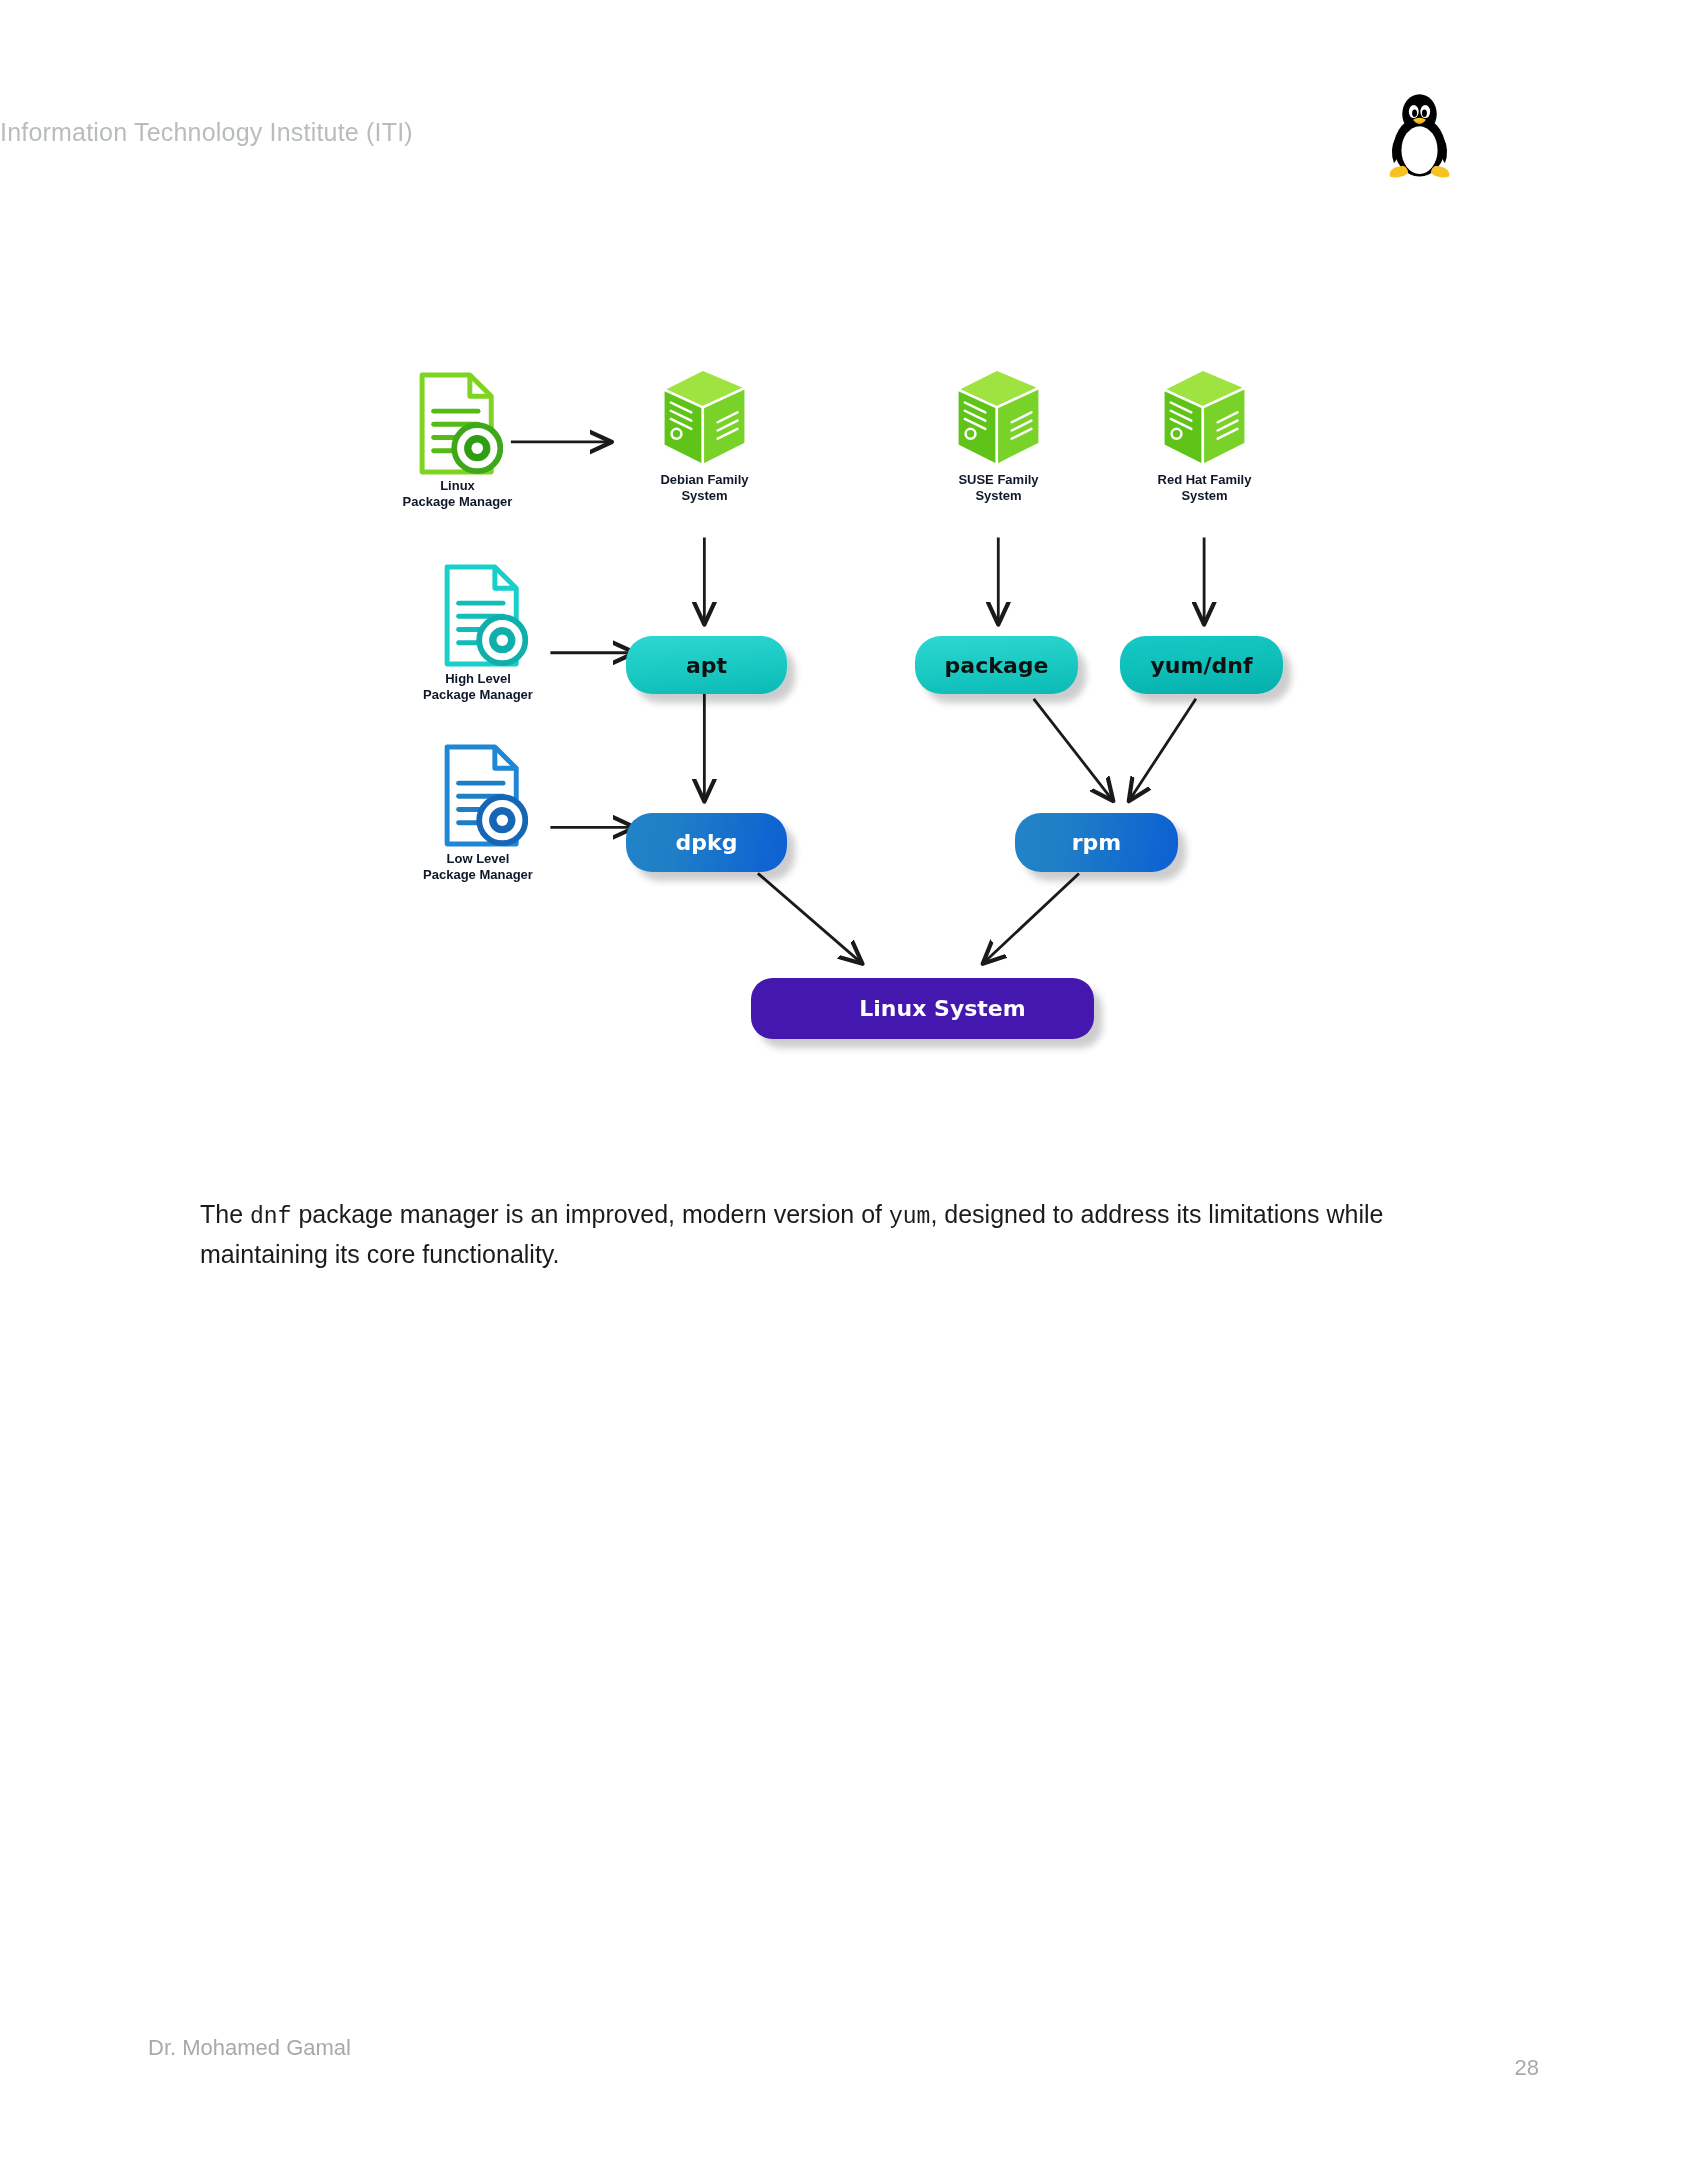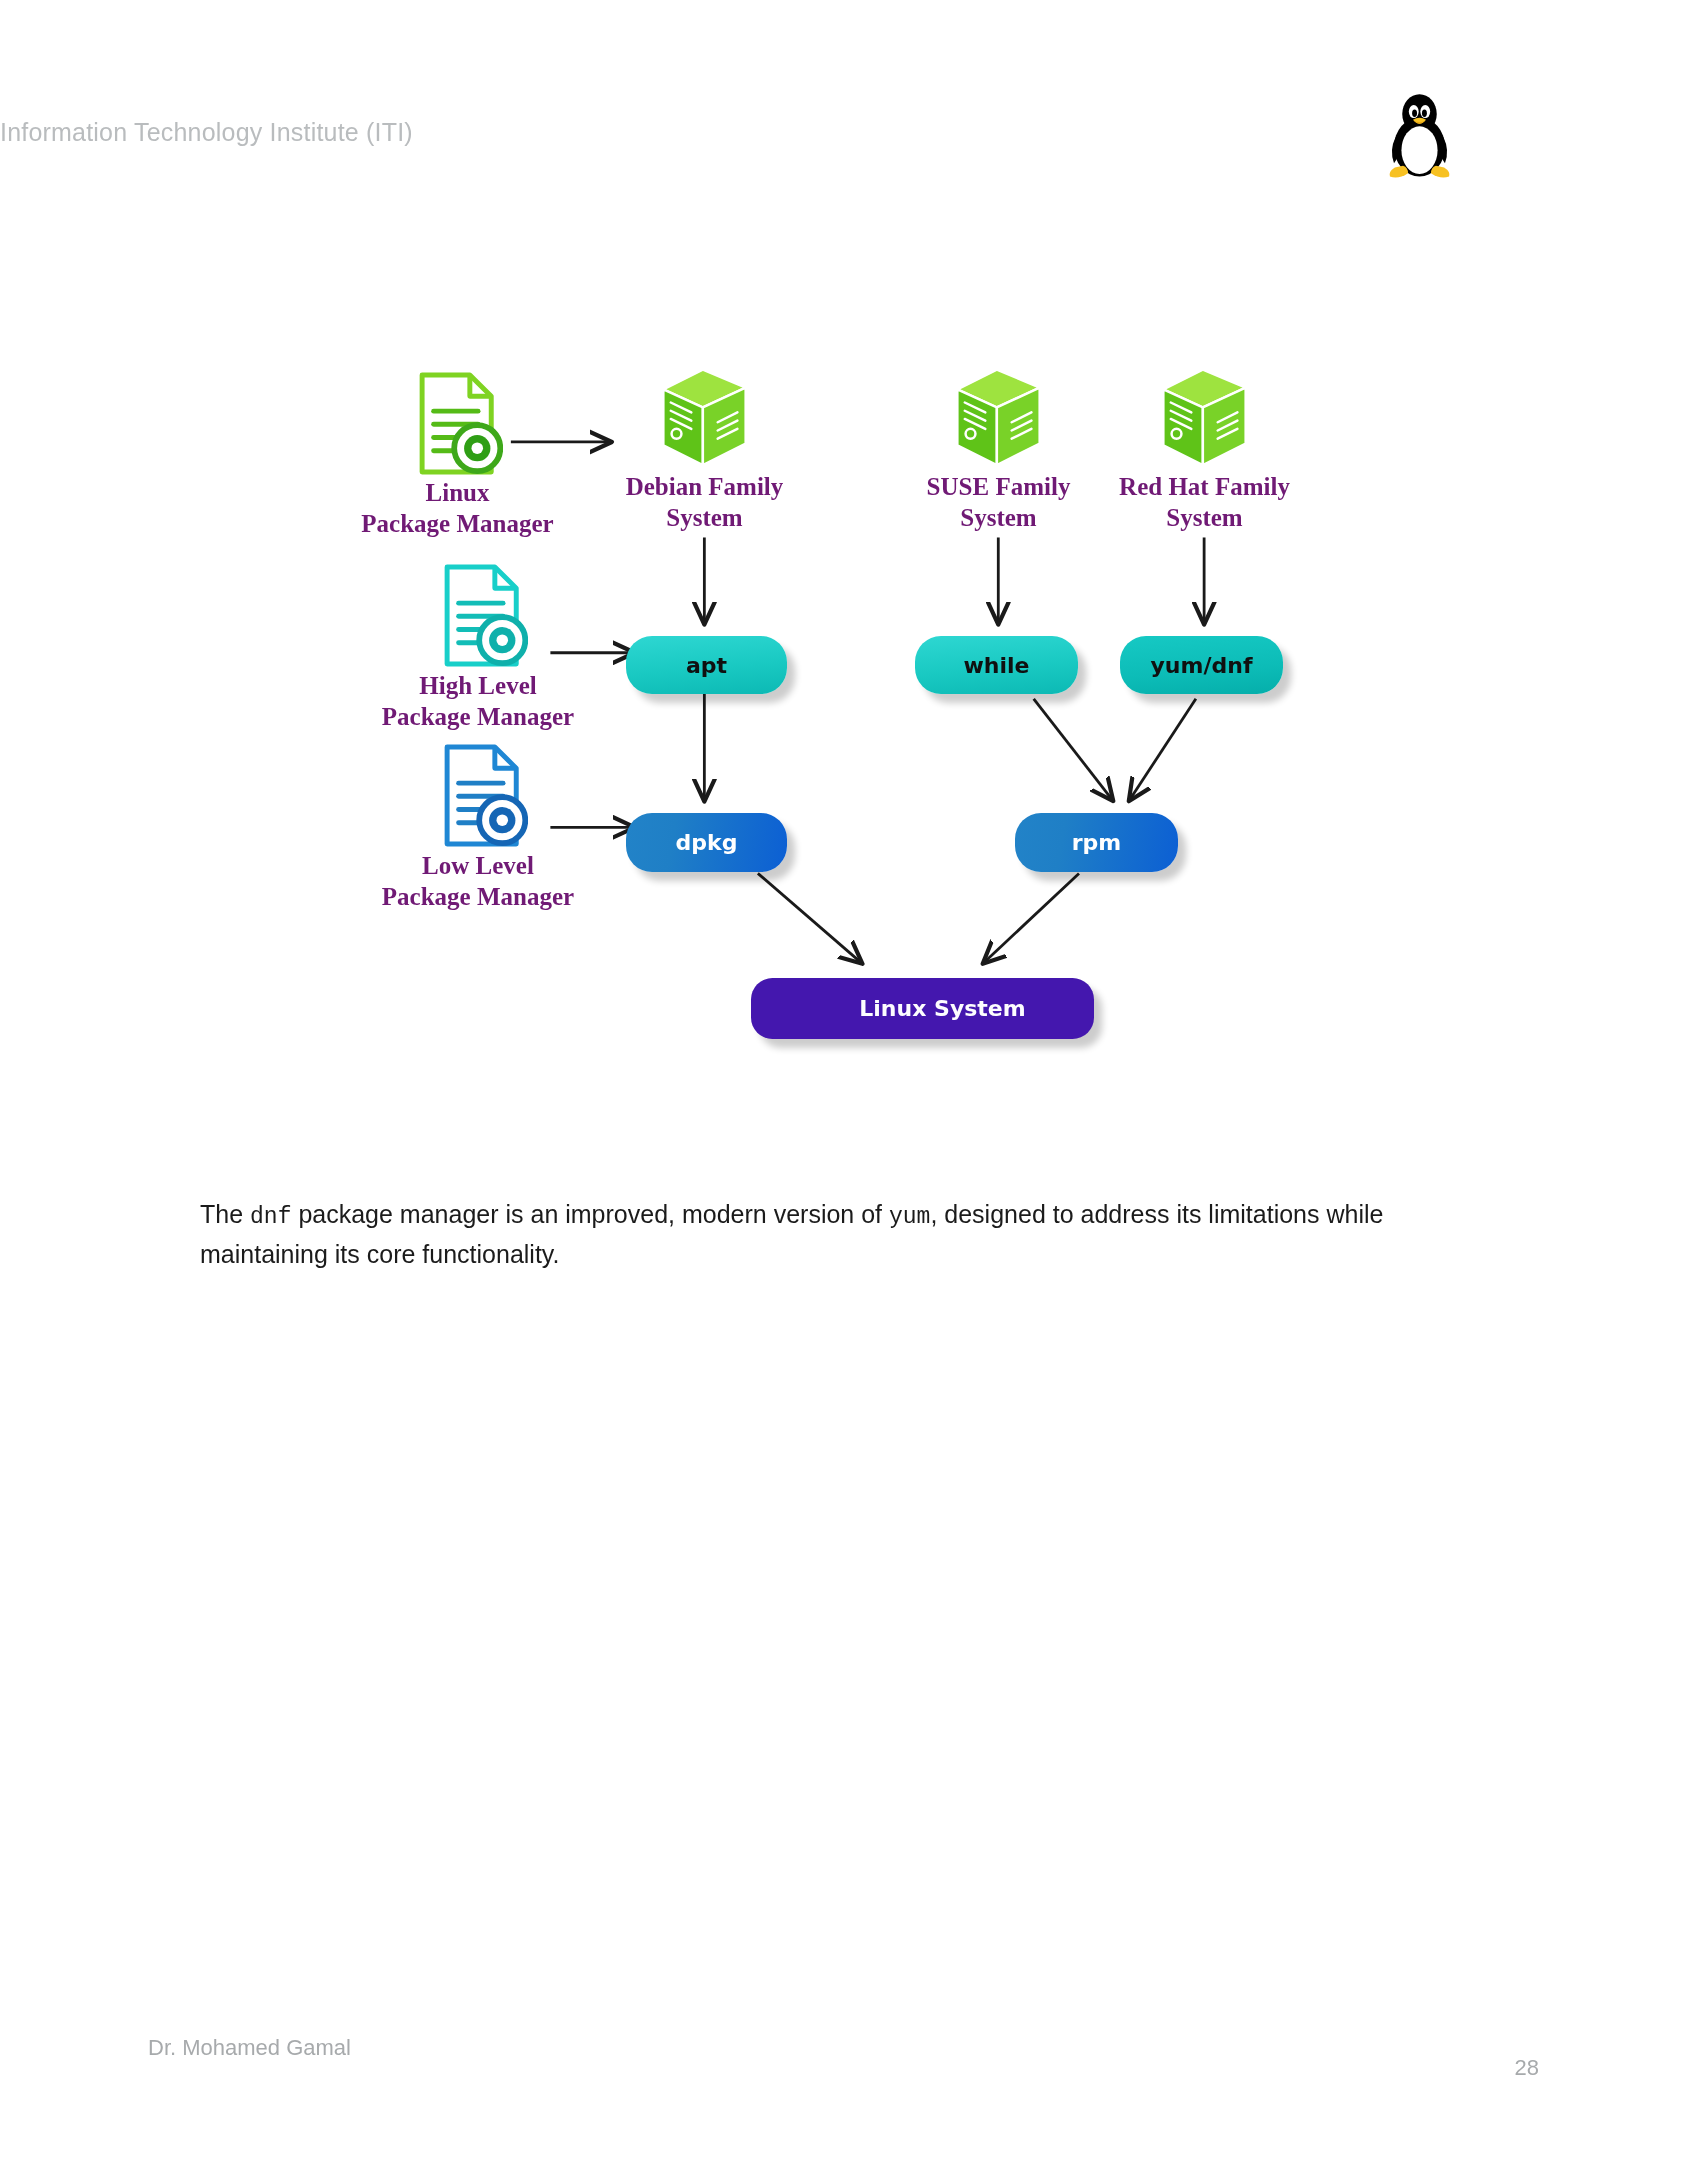--- a/index.html
+++ b/index.html
@@ -52,25 +52,25 @@
     left: 0;
     top: 330px;
     width: 1687px;
     height: 741px;
   }
   .diagram svg { display: block; }
 
   .node-label {
     position: absolute;
     text-align: center;
-    font-family: Liberation Serif, serif;
+    font-family: Liberation Sans, sans-serif;
     font-weight: bold;
-    color: #701a75;
+    color: #0f172a;
     line-height: 1.22;
-    font-size: 25px;
+    font-size: 13px;
     white-space: pre-line;
   }
 
   .pill {
     position: absolute;
     display: flex;
     align-items: center;
     justify-content: center;
     font-family: "DejaVu Sans", sans-serif;
     font-weight: bold;
@@ -303,21 +303,21 @@
           <line x1="76" y1="72" x2="100" y2="60"></line>
           <line x1="76" y1="82" x2="100" y2="70"></line>
           <line x1="76" y1="92" x2="100" y2="80"></line>
         </g>
       </svg>
     </div>
     <div class="node-label" style="left:1056px;top:142px;width:297px;">Red Hat Family
 System</div>
 
     <div class="pill pill-teal" style="left:626px;top:306px;width:161px;height:58px;">apt</div>
-    <div class="pill pill-teal" style="left:915px;top:306px;width:163px;height:58px;">while</div>
+    <div class="pill pill-teal" style="left:915px;top:306px;width:163px;height:58px;">package</div>
     <div class="pill pill-teal-dark" style="left:1120px;top:306px;width:163px;height:58px;">yum/dnf</div>
 
     <div class="pill pill-blue" style="left:626px;top:483px;width:161px;height:59px;">dpkg</div>
     <div class="pill pill-blue" style="left:1015px;top:483px;width:163px;height:59px;">rpm</div>
 
     <div class="pill pill-purple" style="left:751px;top:648px;width:303px;height:61px;">Linux System</div>
   </div>
 
   <p class="body-copy"><span>The </span><span class="code">dnf</span><span> package manager is an improved, modern version of </span><span class="code">yum</span><span>, designed to address its limitations while maintaining its core functionality.</span></p>
 

